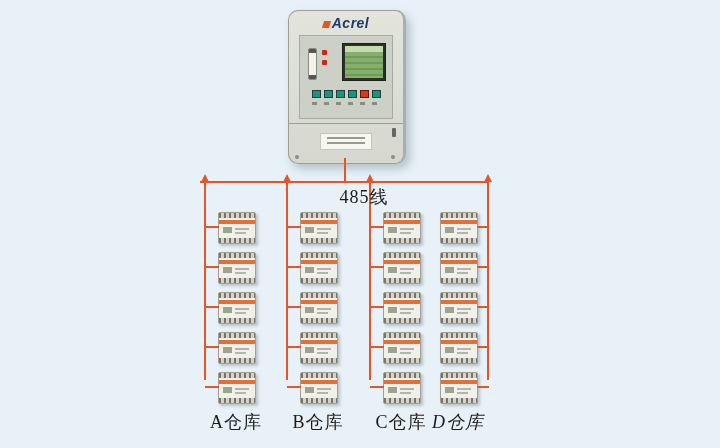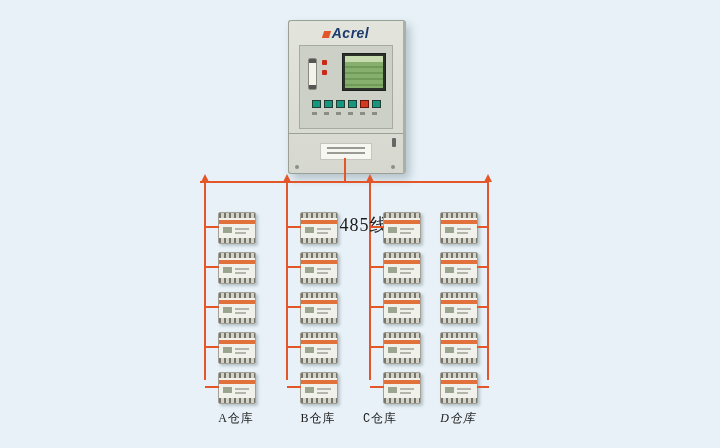--- a/index.html
+++ b/index.html
@@ -4,25 +4,25 @@
 <style>
   html,body{margin:0;padding:0;}
   #canvas{
     position:relative;width:720px;height:448px;overflow:hidden;
     background:#e7f1f7;
     font-family:"Liberation Serif", serif;
   }
 
   
   .cabinet{
-    position:absolute;left:288px;top:20px;width:114px;height:152px;
+    position:absolute;left:288px;top:10px;width:114px;height:152px;
     background:linear-gradient(180deg,#e3e5dc,#d6d8cf);
     border:1px solid #9aa098;border-right:3px solid #aab0a6;
     box-shadow:4px 5px 8px rgba(90,110,120,.35);
-    border-radius:3px;
+    border-radius:10px;
   }
   .cab-logo{
     position:absolute;left:0;top:4px;width:100%;text-align:center;
     font-family:"Liberation Sans",sans-serif;font-size:14px;font-weight:bold;
     font-style:italic;color:#1c3a6e;letter-spacing:.5px;
   }
   .logo-mark{
     display:inline-block;width:7px;height:7px;margin-right:2px;
     background:#e2562a;transform:skewX(-18deg);vertical-align:middle;
   }
@@ -76,21 +76,21 @@
   .cl-a{left:204px;} .cl-b{left:286px;} .cl-c{left:369px;} .cl-d{left:487px;}
   .arrow-up{
     position:absolute;top:174px;width:0;height:0;
     border-left:4px solid transparent;border-right:4px solid transparent;
     border-bottom:8px solid #e2562a;
   }
   .ar-a{left:201px;} .ar-b{left:283px;} .ar-c{left:366px;} .ar-d{left:484px;}
 
   .bus-label{
     position:absolute;left:364px;top:185px;transform:translateX(-50%);
-    font-size:18px;color:#1c1c1c;letter-spacing:1px;margin-top:28px;
+    font-size:18px;color:#1c1c1c;letter-spacing:1px;
   }
 
   
   .dev-col{position:absolute;top:212px;width:36px;}
   .dc-a{left:218px;} .dc-b{left:300px;} .dc-c{left:383px;} .dc-d{left:440px;}
   .dev{
     position:relative;width:36px;height:30px;margin-bottom:8px;
     border:1px solid #a39f94;border-radius:2px;
     box-shadow:2px 2px 3px rgba(60,80,90,.28);
     background:
@@ -103,23 +103,23 @@
       #f0f1eb;
   }
   .dev::before{
     content:"";position:absolute;top:13px;left:-14px;width:14px;height:2px;background:#e2562a;
   }
   .dev-col.right .dev::before{left:auto;right:-12px;width:12px;}
 
   
   .col-label{
     position:absolute;top:410px;transform:translateX(-50%);
-    font-size:12px;color:#1c1c1c;letter-spacing:1px;white-space:nowrap;
-  }
-  .lb-a{left:236px;} .lb-b{left:318px;} .lb-c{left:380px;font-family:Liberation Mono, monospace;} .lb-d{left:458px;font-style:italic;}
+    font-size:18px;color:#1c1c1c;letter-spacing:1px;white-space:nowrap;
+  }
+  .lb-a{left:236px;} .lb-b{left:318px;} .lb-c{left:401px;} .lb-d{left:458px;font-style:italic;}
 </style>
 </head>
 <body>
 
 <div id="canvas">
 
   <div class="cabinet">
     <div class="cab-logo">
       <span class="logo-mark"></span><span>Acrel</span>
     </div>

